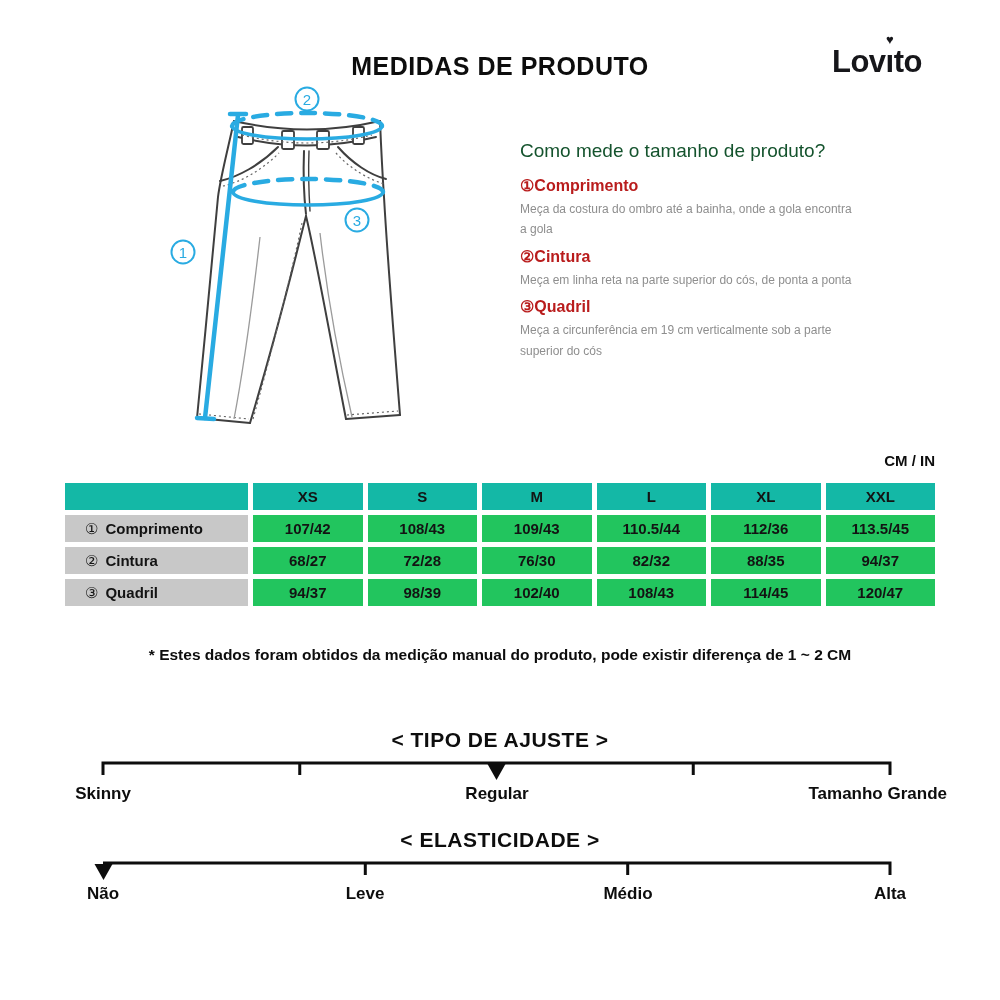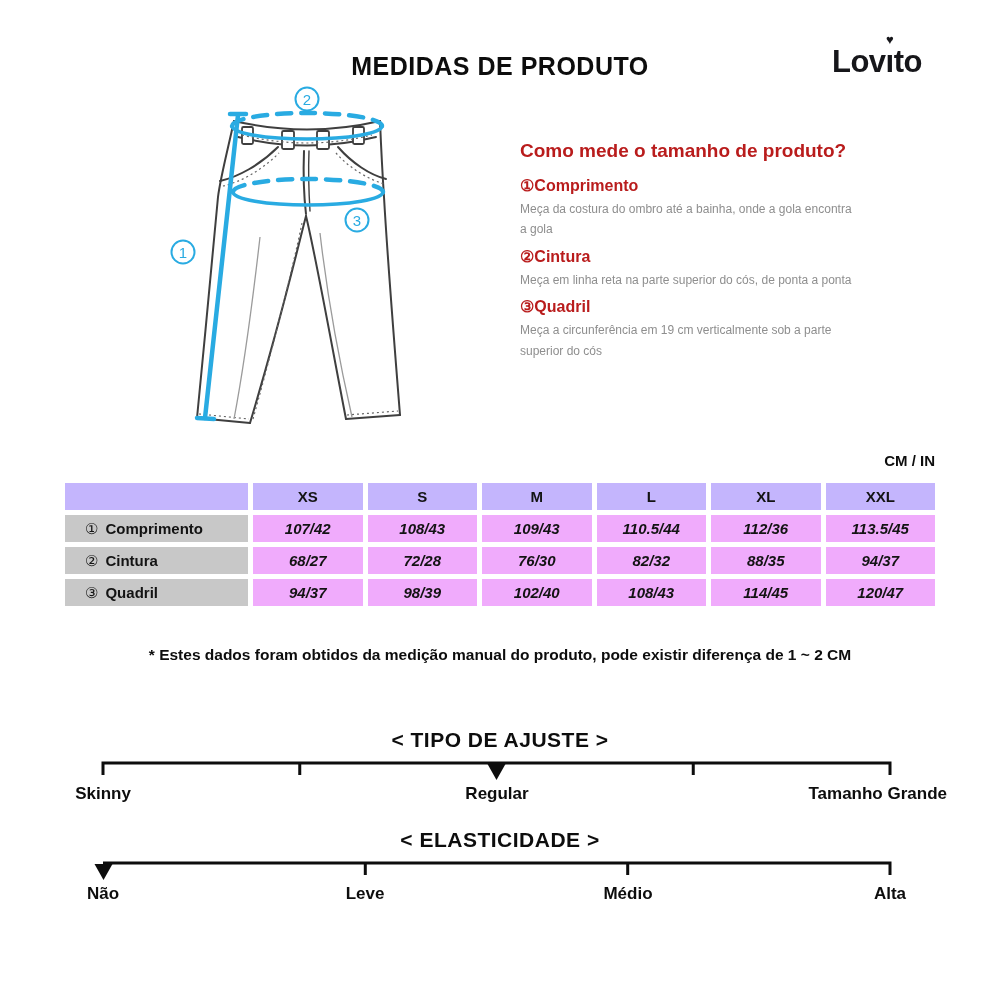--- a/index.html
+++ b/index.html
@@ -24,43 +24,43 @@
   .brand .heart {
     position: absolute; top: -11px; left: 50%; transform: translateX(-50%);
     font-size: 13px; line-height: 1; color: #16161a;
   }
 
   
   .diagram { position: absolute; left: 150px; top: 85px; width: 320px; height: 360px; }
 
   
   .howto { position: absolute; left: 520px; top: 140px; width: 365px; }
-  .howto-heading { font-size: 19px; font-weight: 700; color: #b91c1c; margin-bottom: 12px; }
+  .howto-heading { font-size: 19px; font-weight: 400; color: #14532d; margin-bottom: 12px; }
   .howto-item-label { font-size: 16px; font-weight: 700; color: #b91c1c; line-height: 1.55; margin-top: 5px; }
   .howto-item-desc { font-size: 12px; color: #8e8e8e; line-height: 1.72; width: 340px; }
 
   
   .unit-label {
     position: absolute; top: 452px; right: 65px;
     font-size: 15px; font-weight: 800; color: #0d0d0d;
   }
 
   
   .size-table {
     position: absolute; left: 65px; top: 483px; width: 870px;
     display: grid; grid-template-columns: 183px repeat(6, 1fr);
     grid-auto-rows: 27px; column-gap: 5px; row-gap: 5px;
   }
   .cell {
     display: flex; align-items: center; justify-content: center;
     font-size: 15px; font-weight: 700; color: #131313;
   }
-  .cell.th { background: #c4b5fd; }
+  .cell.th { background: #14b8a6; }
   .cell.rl { background: #c8c8c8; justify-content: flex-start; padding-left: 20px; }
-  .cell.td { background: #f0abfc; font-style: italic; }
+  .cell.td { background: #22c55e; }
   .cell .circ-num { margin-right: 7px; font-weight: 400; }
 
   
   .note {
     position: absolute; top: 646px; left: 0; width: 1000px;
     text-align: center; font-size: 15.5px; font-weight: 700; color: #0d0d0d;
   }
 
   
   .scale-heading {

